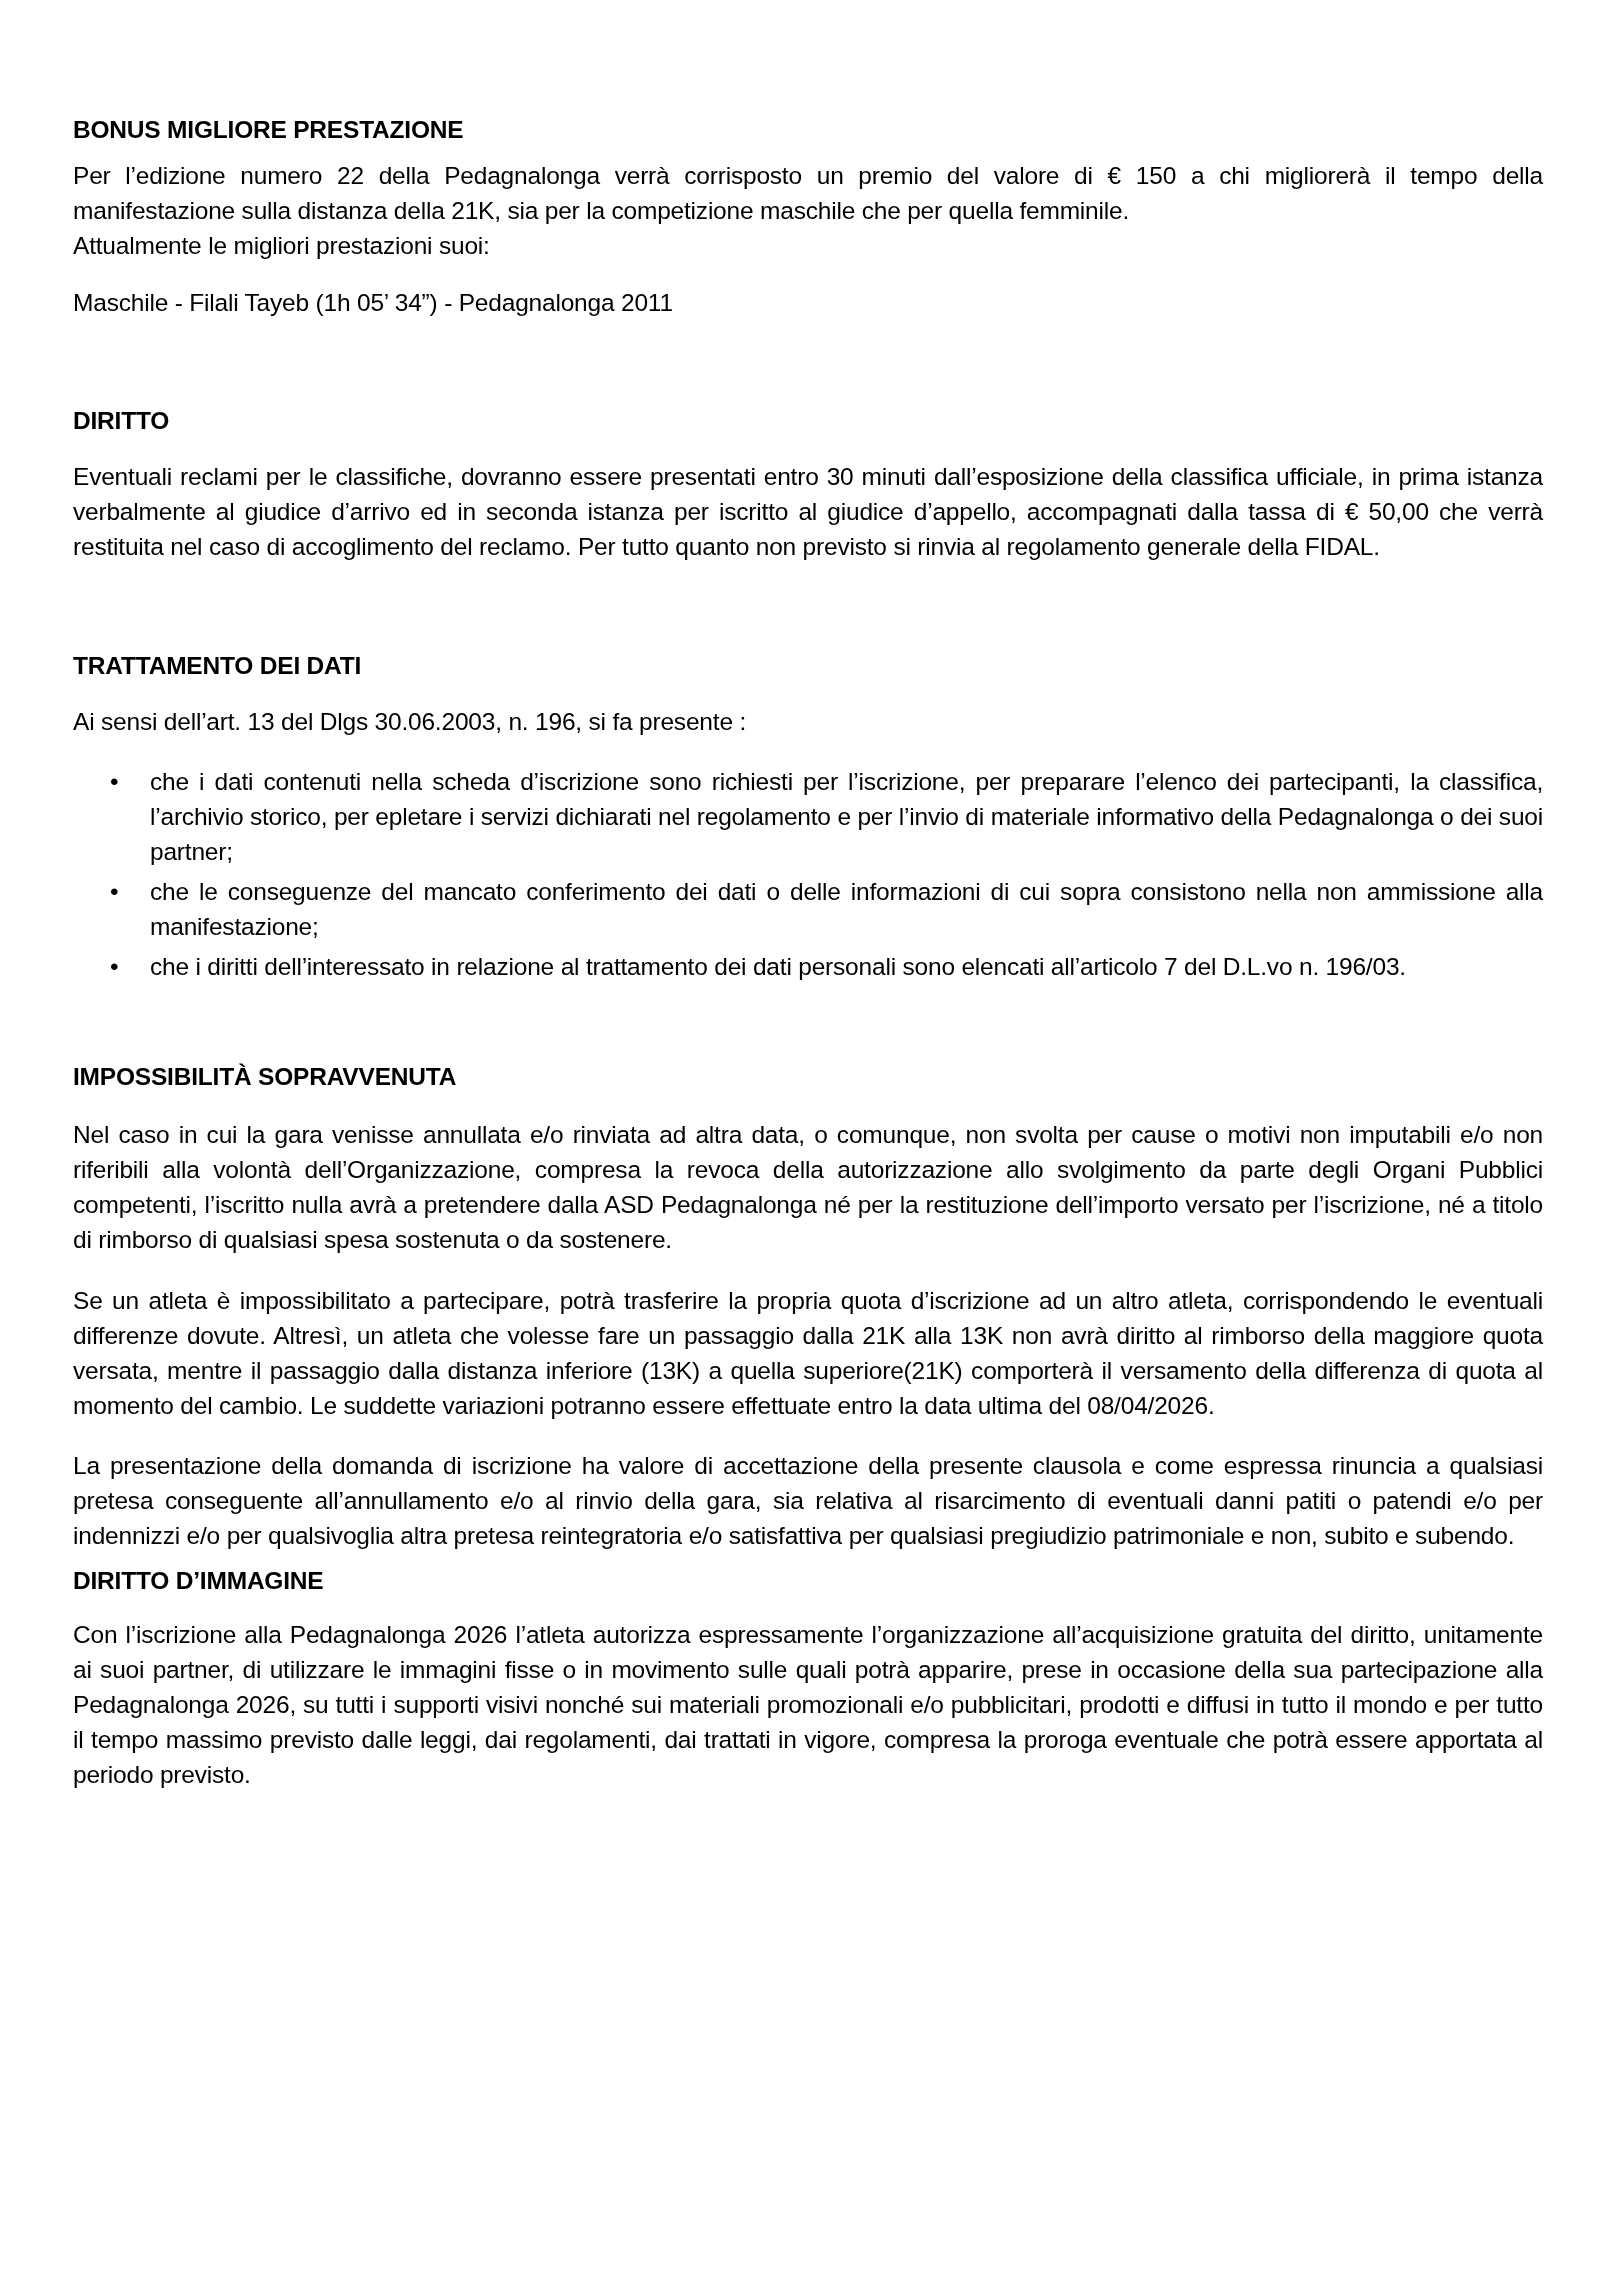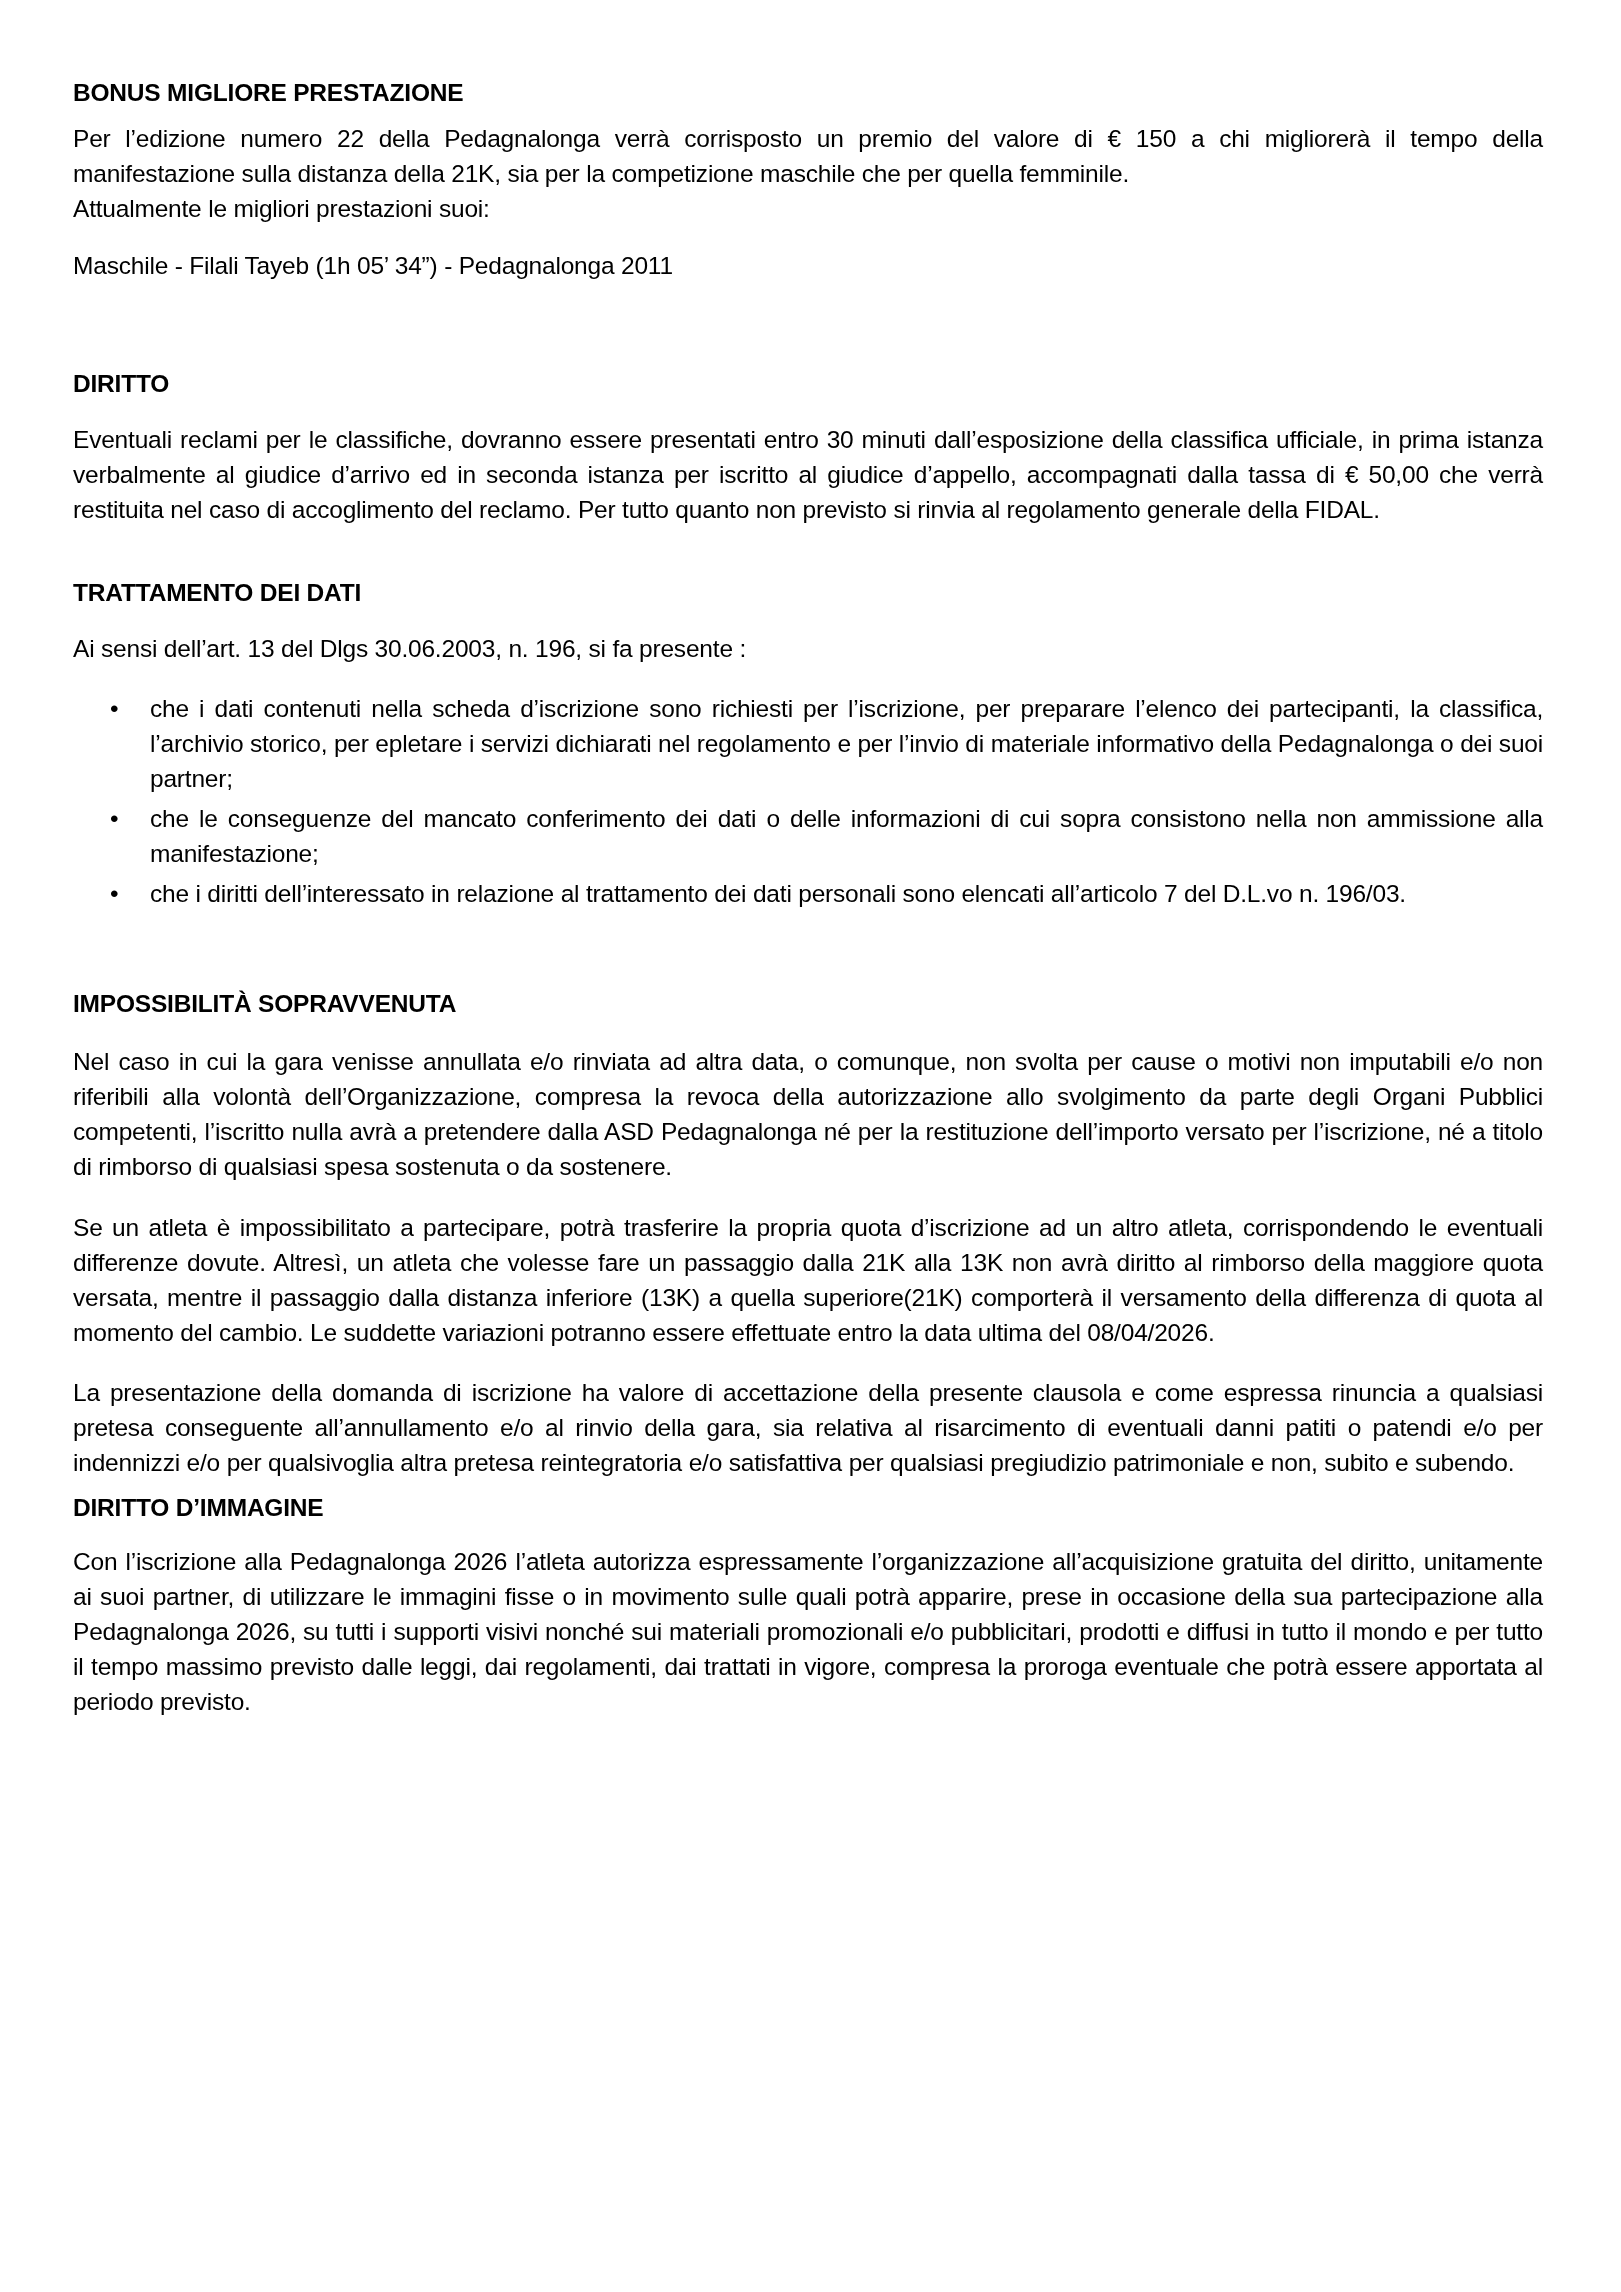--- a/index.html
+++ b/index.html
@@ -10,21 +10,21 @@
     color: #000000;
     font-family: "Liberation Sans", sans-serif;
     font-size: 24.5px;
     line-height: 35px;
     letter-spacing: -0.2px;
     overflow: hidden;
   }
   .page {
     width: 1621px;
     height: 2293px;
-    padding: 75px 78px 0 73px;
+    padding: 112px 78px 0 73px;
     background: #ffffff;
     overflow: hidden;
   }
   h2 {
     font-size: 24.5px;
     font-weight: 700;
     line-height: 35px;
   }
   p { line-height: 35px; }
   .just { text-align: justify; }
@@ -32,21 +32,21 @@
   
   .sec-bonus h2 { margin-bottom: 10.8px; }
   .records { margin-top: 22.5px; }
   .records p { white-space: pre-wrap; }
 
   
   .sec-reclami { margin-top: 83px; }
   .sec-reclami h2 { margin-bottom: 20.6px; }
 
   
-  .sec-trattamento { margin-top: 48px; }
+  .sec-trattamento { margin-top: 84px; }
   .sec-trattamento h2 { margin-bottom: 21.6px; }
   .sec-trattamento ul {
     list-style: none;
     margin-top: 24.5px;
   }
   .sec-trattamento li {
     position: relative;
     padding-left: 77px;
     text-align: justify;
     margin-bottom: 4.9px;

